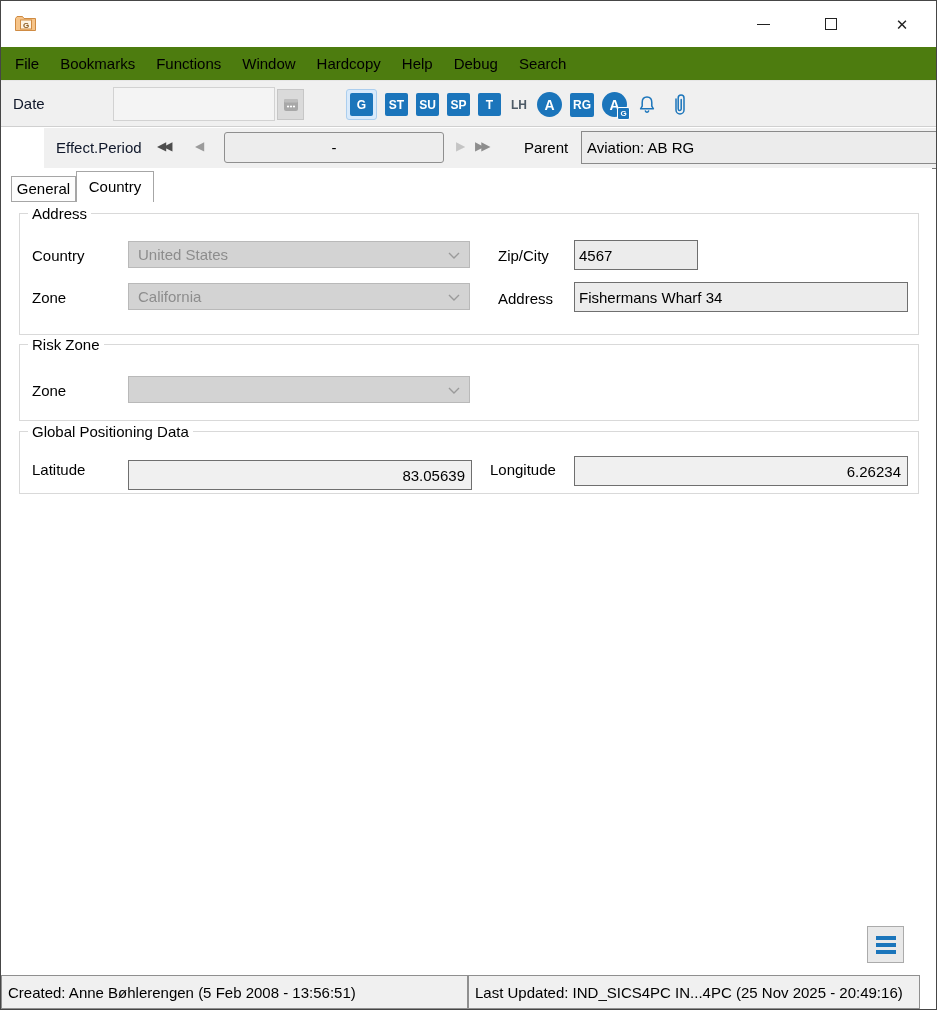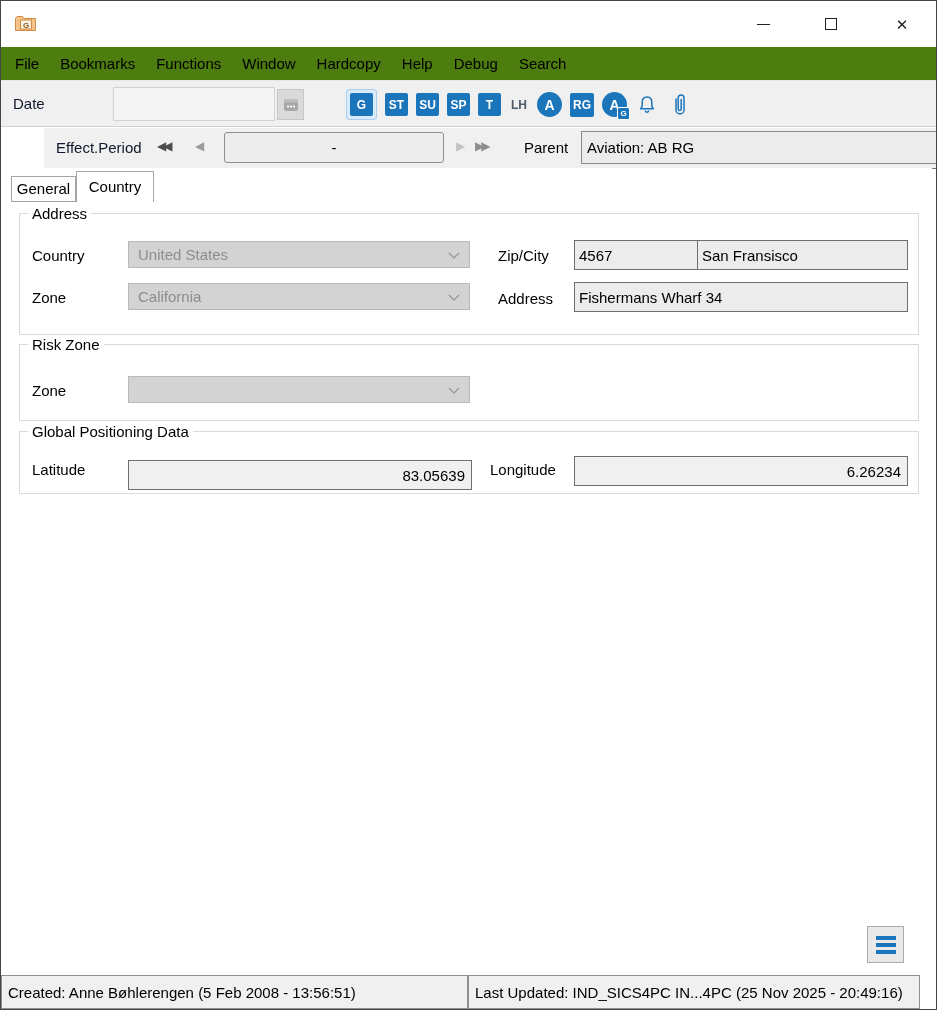--- a/index.html
+++ b/index.html
@@ -165,21 +165,20 @@
       <span class="legend">Address</span>
       <span class="fldlabel" style="left:12px;top:33px;">Country</span>
       <div class="dselect" style="left:108px;top:27px;width:342px;height:27px;">
         <span>United States</span>
         <svg width="12" height="7" viewBox="0 0 12 7">
             <polyline points="1,1 6,6 11,1" fill="none" stroke="#9a9a9a" stroke-width="1.4"></polyline>
           </svg>
       </div>
       <span class="fldlabel" style="left:478px;top:33px;">Zip/City</span>
       <input class="tinput" style="left: 554px; top: 26px; width: 124px; height: 30px;" readonly="" value="4567">
-      <input class="tinput" style="left: 677px; top: 26px; width: 211px; height: 30px;" readonly="" value="San Fransisco">
       <span class="fldlabel" style="left:12px;top:75px;">Zone</span>
       <div class="dselect" style="left:108px;top:69px;width:342px;height:27px;">
         <span>California</span>
         <svg width="12" height="7" viewBox="0 0 12 7">
             <polyline points="1,1 6,6 11,1" fill="none" stroke="#9a9a9a" stroke-width="1.4"></polyline>
           </svg>
       </div>
       <span class="fldlabel" style="left:478px;top:76px;">Address</span>
       <input class="tinput" style="left: 554px; top: 68px; width: 334px; height: 30px;" readonly="" value="Fishermans Wharf 34">
     </div>

